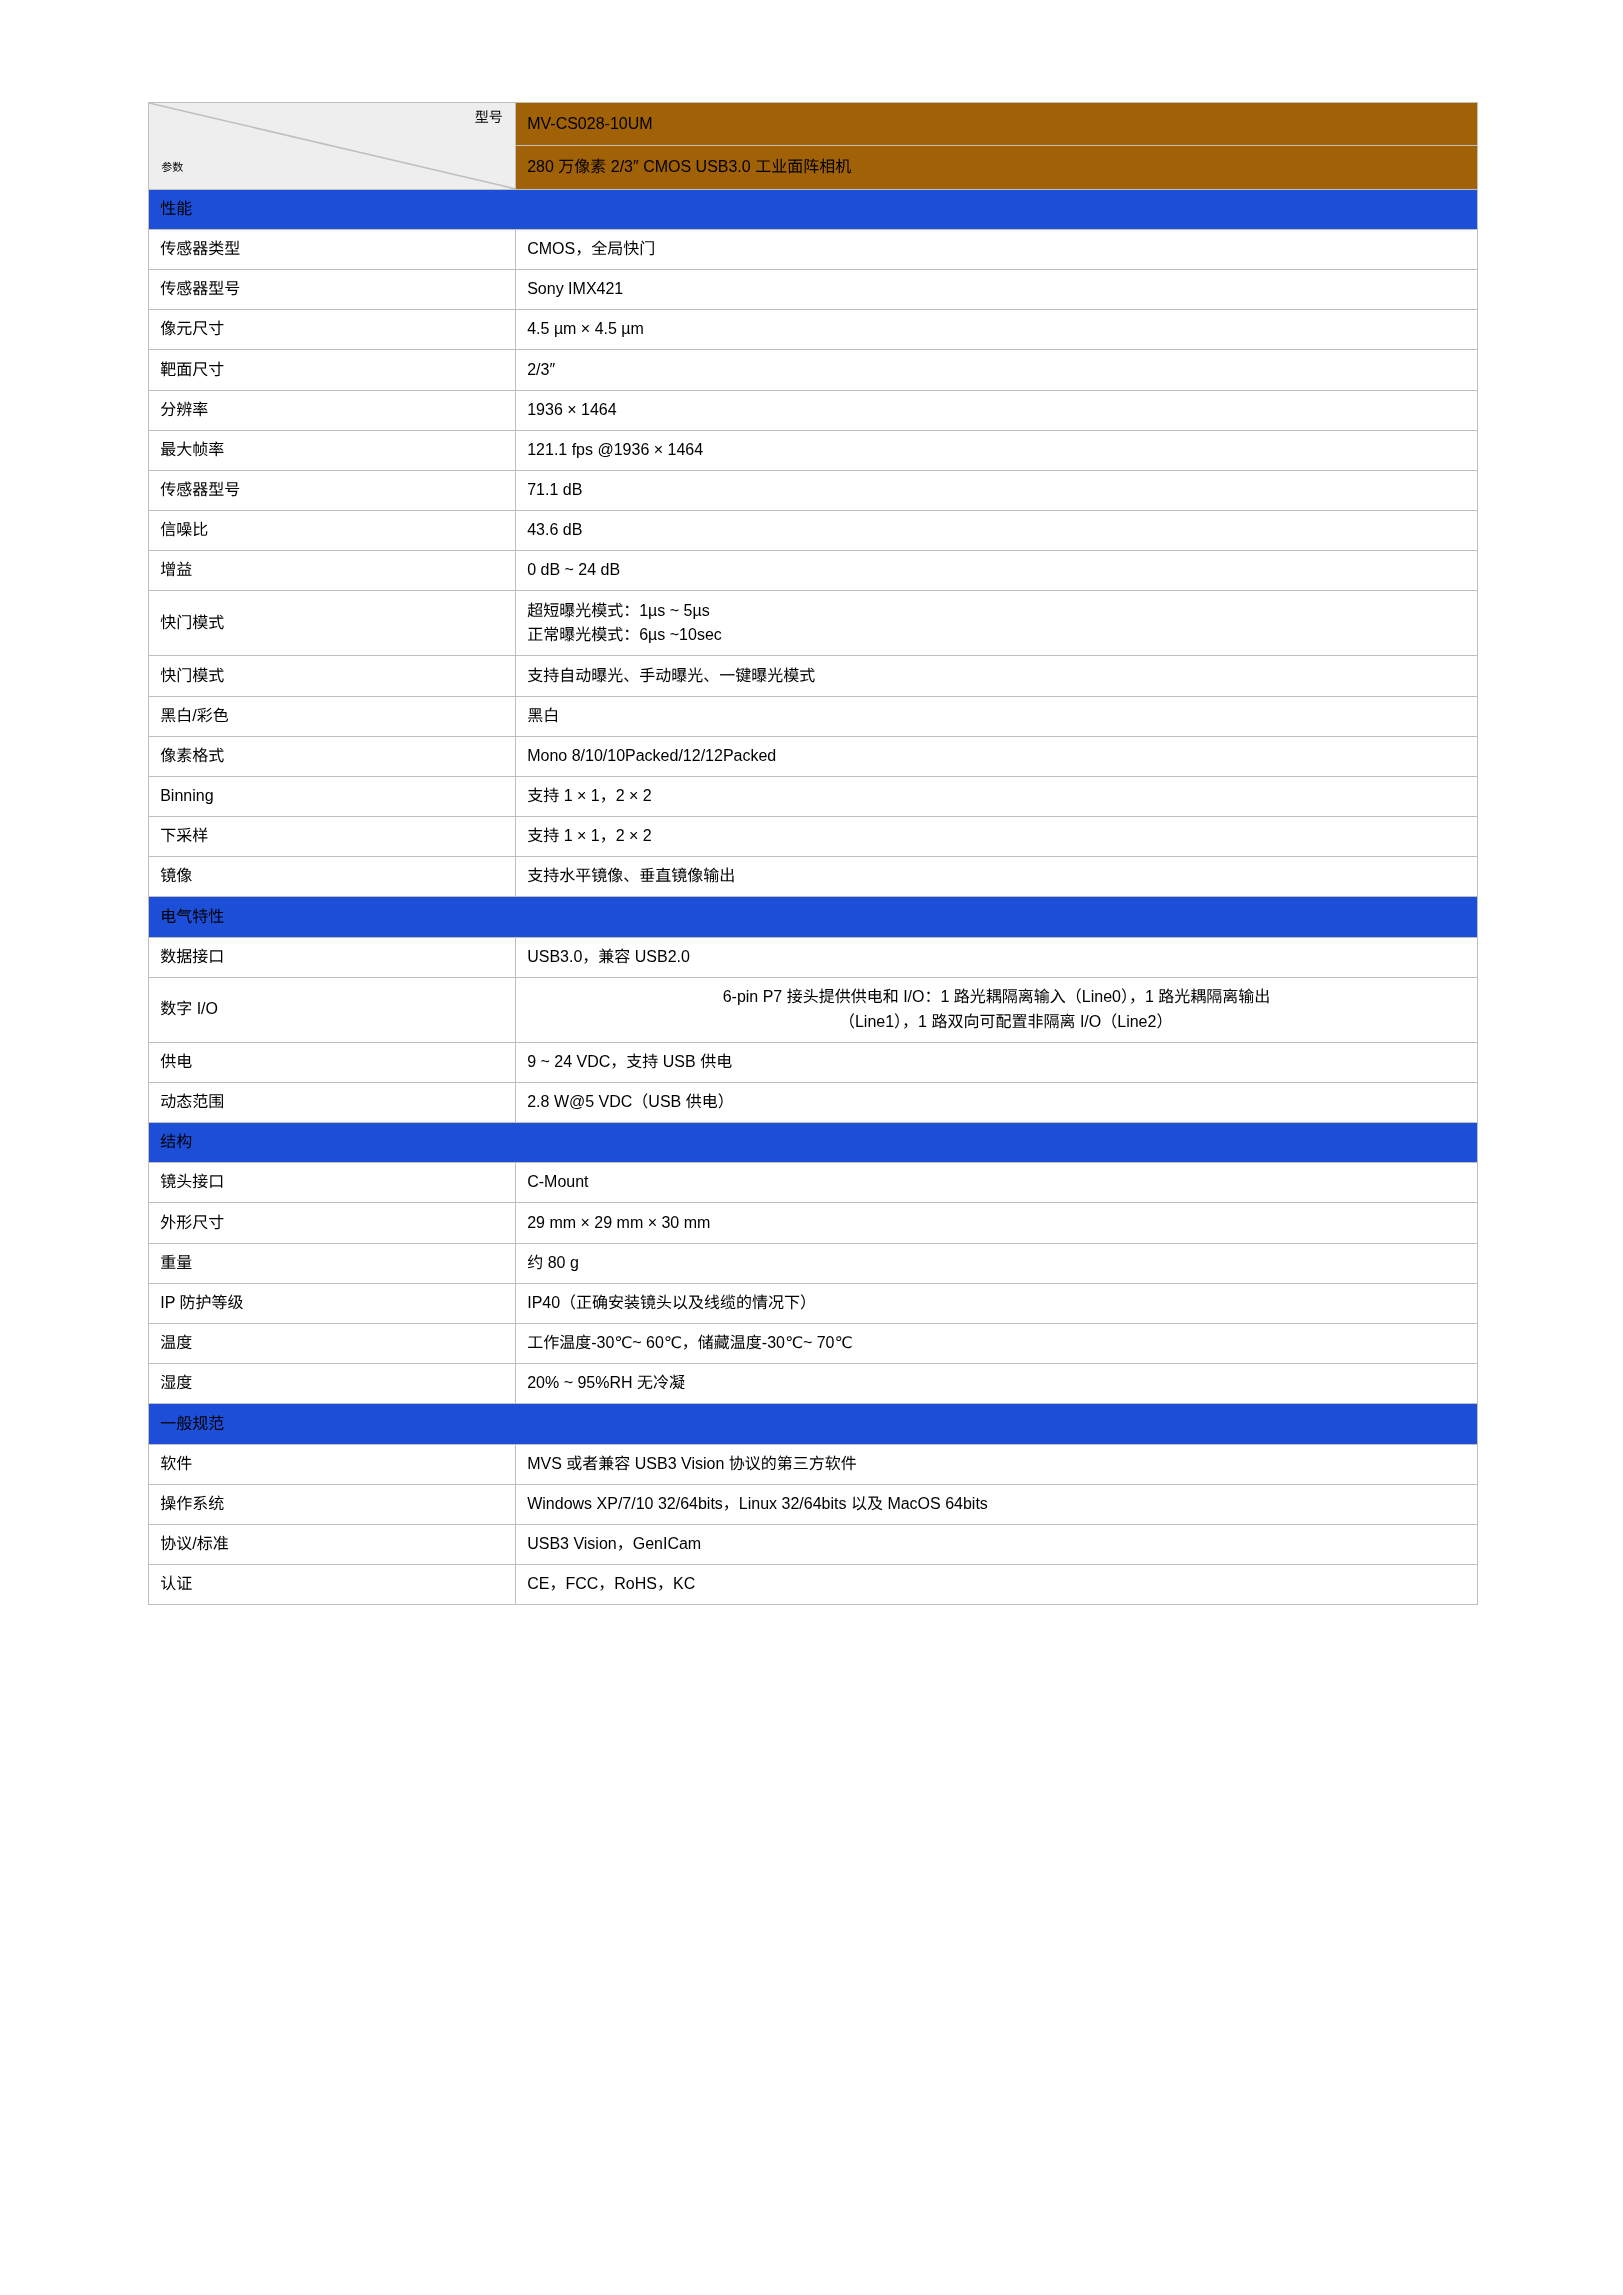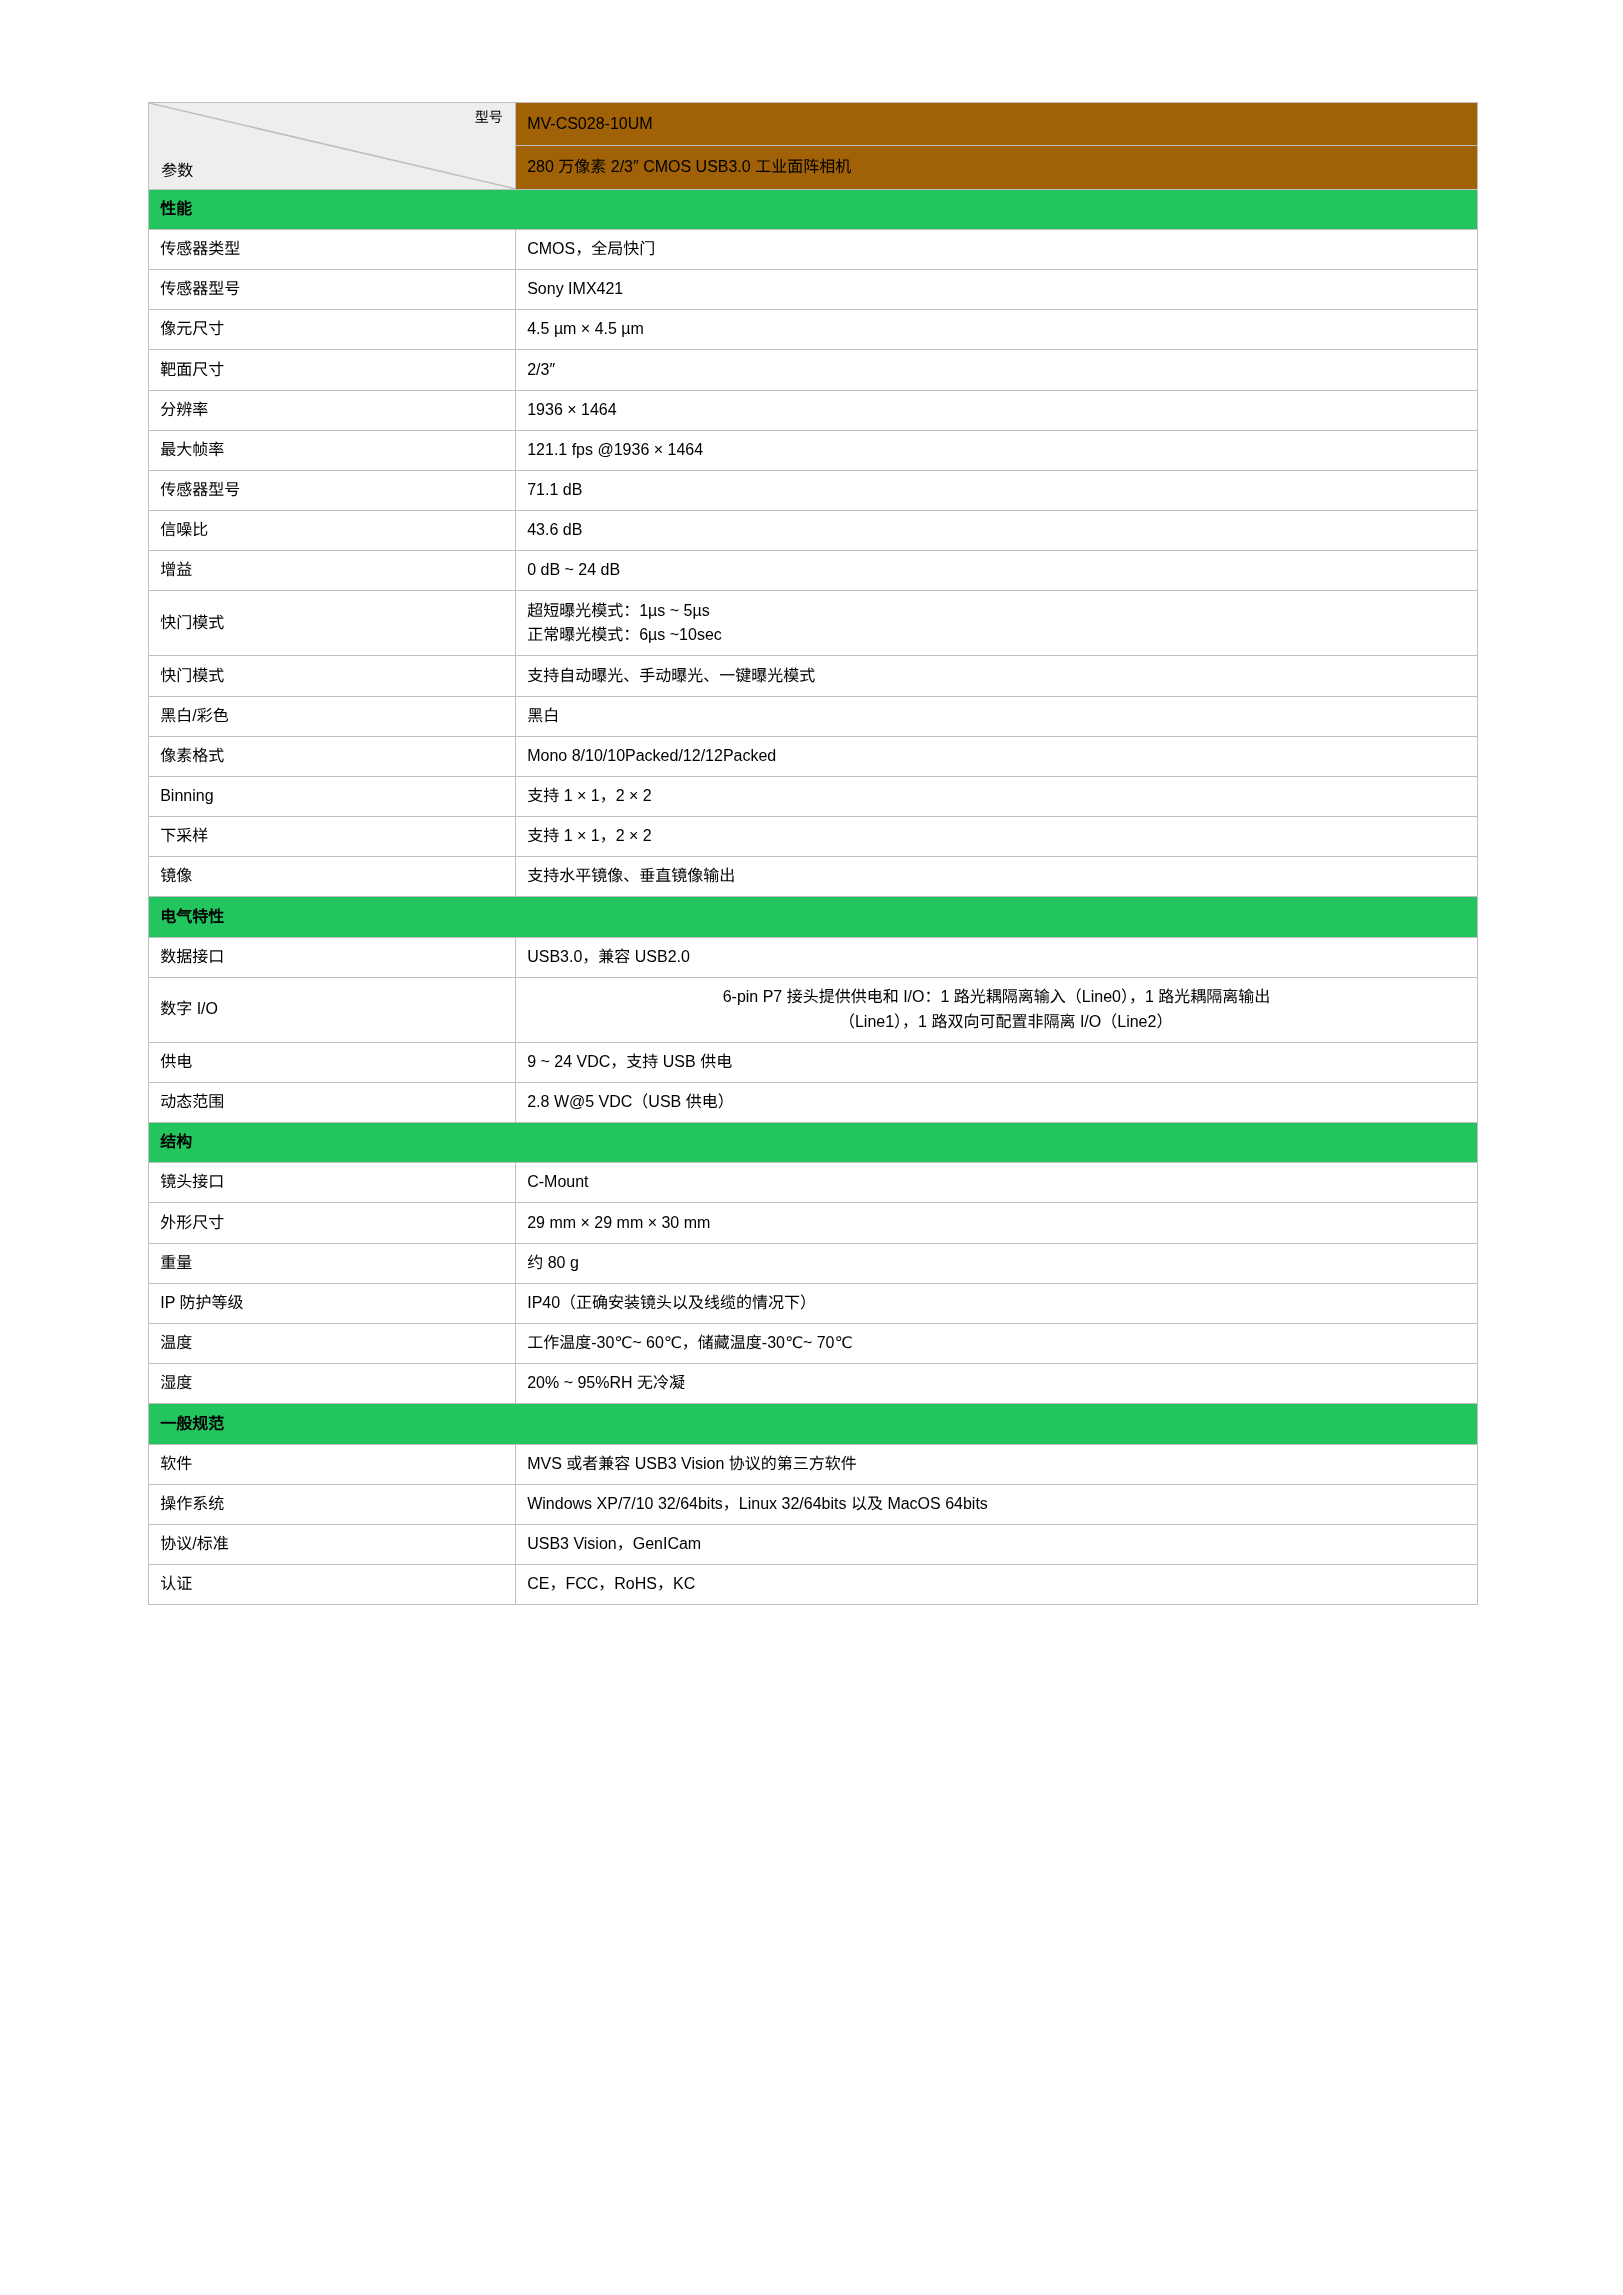--- a/index.html
+++ b/index.html
@@ -58,32 +58,32 @@
   }
   .hdr-diag .model-lbl {
     position: absolute;
     right: 12.3px;
     top: 4.1px;
     font-size: 14px;
   }
   .hdr-diag .param-lbl {
     position: absolute;
     left: 12.3px;
-    bottom: 5px;
-    font-size: 16px;
+    bottom: 13px;
+    font-size: 11px;
   }
   .hdr-val-top, .hdr-val-bot {
     background: #a16207;
   }
   .hdr-val-top { height: 28px; }
   .hdr-val-bot { height: 28px; }
 
   tr.section td {
-    background: #22c55e;
-    font-weight: bold;
+    background: #1d4ed8;
+    font-weight: normal;
   }
   .cell-multi div { white-space: nowrap; }
   .indent-hang {
     text-indent: 0;
     text-align: center;
   }
   .indent-hang .l2 {
     padding-left: 18.4px;
   }
 </style>

